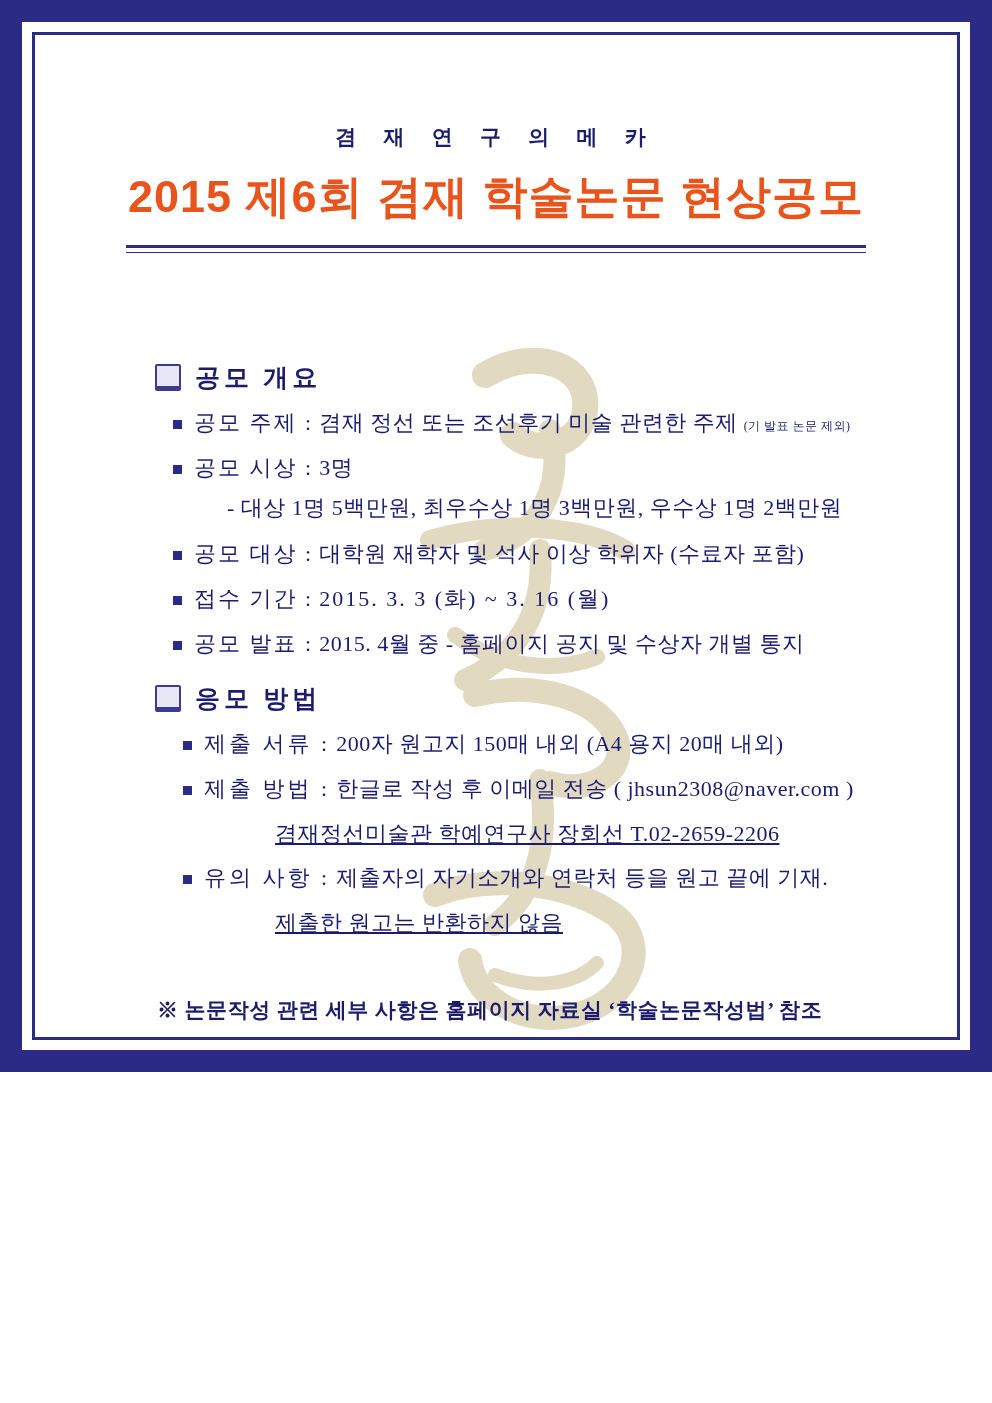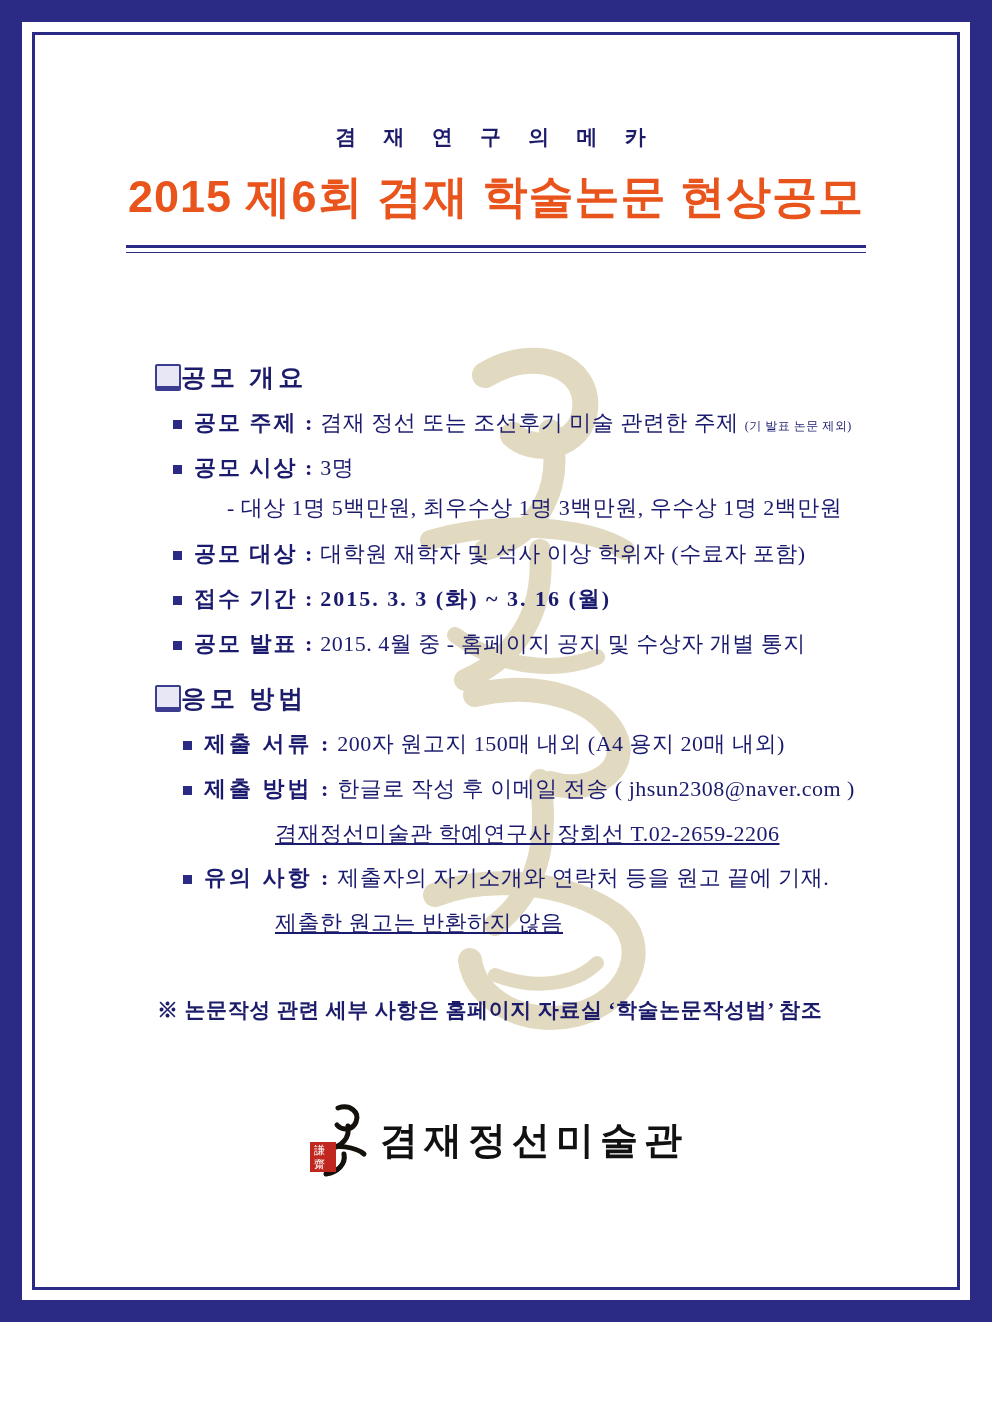--- a/index.html
+++ b/index.html
@@ -12,21 +12,21 @@
     height: 1403px;
     font-family: "Liberation Serif", serif;
     color: #1a1a6e;
     -webkit-font-smoothing: antialiased;
   }
 
   
   .poster {
     position: relative;
     width: 992px;
-    height: 1322px;
+    height: 1072px;
     box-sizing: border-box;
     background: #ffffff;
     border: 22px solid #2b2b86;
     overflow: hidden;
   }
   .poster-inner {
     position: absolute;
     inset: 10px;
     border: 3px solid #2b2b86;
     background: #ffffff;
@@ -80,20 +80,21 @@
   
   .section {
     margin-left: 60px;
   }
   .section-1 { margin-top: 108px; }
   .section-2 { margin-top: 24px; }
 
   .section-head {
     display: flex;
     align-items: center;
+    gap: 14px;
     font-size: 25px;
     font-weight: bold;
     letter-spacing: 4px;
     color: #1c1c6b;
   }
   .book-icon {
     display: inline-block;
     width: 22px;
     height: 20px;
     border: 2px solid #3b3b90;
@@ -114,21 +115,21 @@
     letter-spacing: 0.5px;
   }
   .sq {
     flex: none;
     width: 9px;
     height: 9px;
     background: #2b2b86;
     margin-top: 12px;
   }
   .item .label {
-    font-weight: bold;
+    font-weight: normal;
     letter-spacing: 2px;
     white-space: nowrap;
   }
   .item .body { font-weight: normal; }
   .small-note { font-size: 12px; }
 
   .subline {
     margin: -4px 0 16px 72px;
     font-size: 22px;
     letter-spacing: 0.5px;

